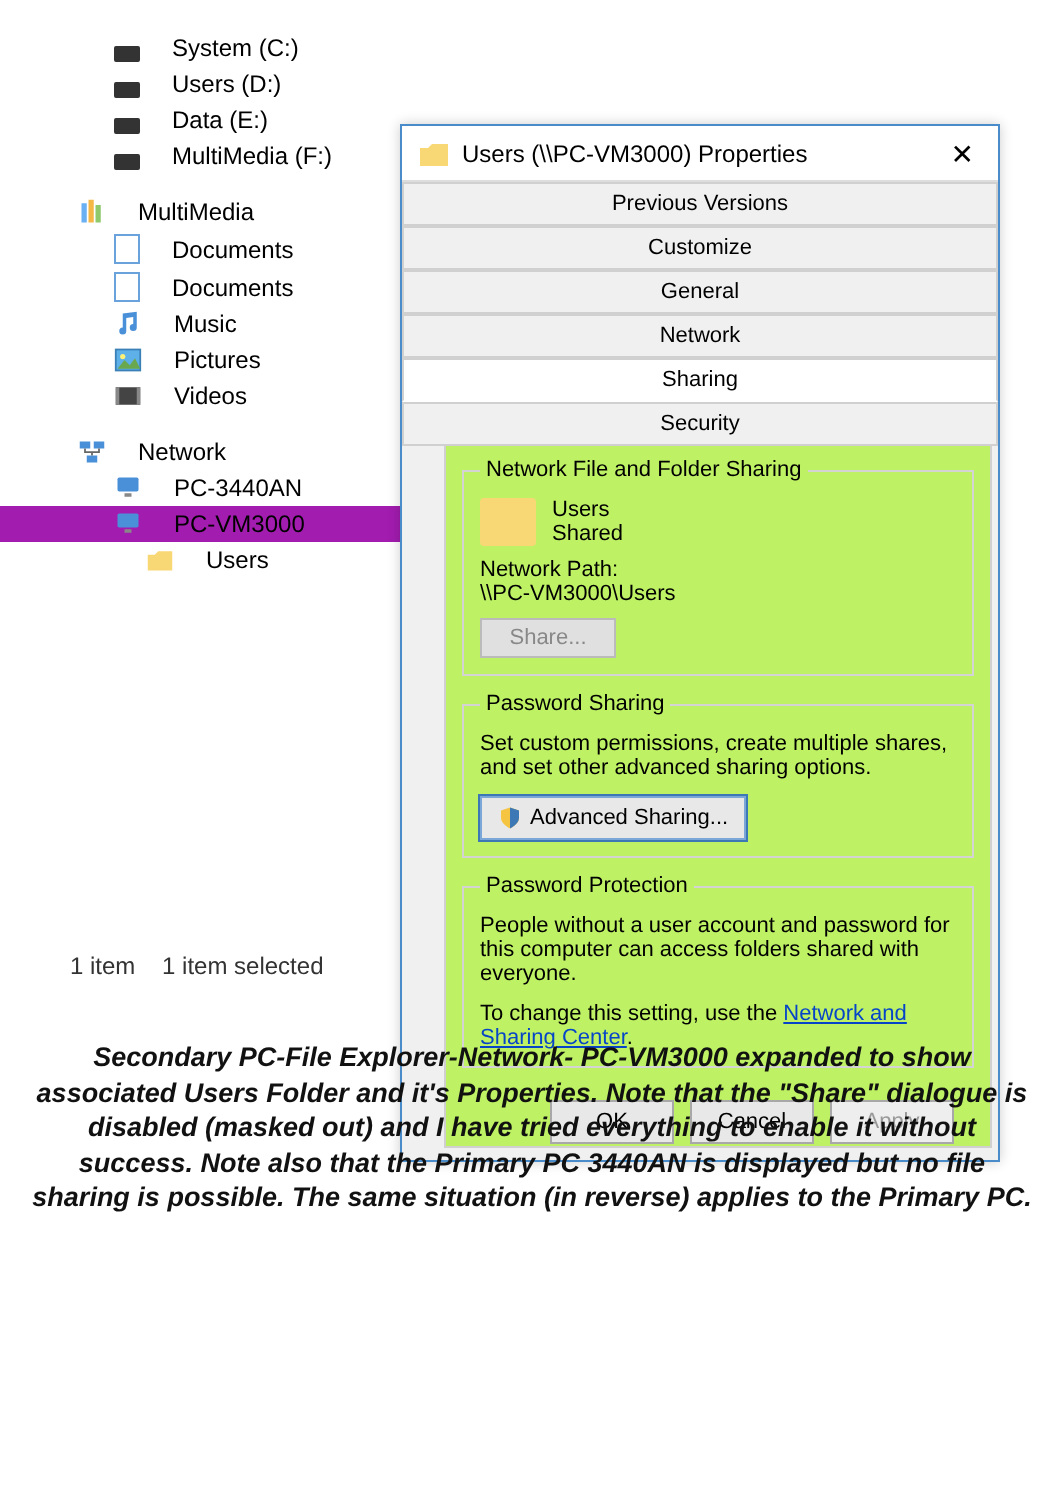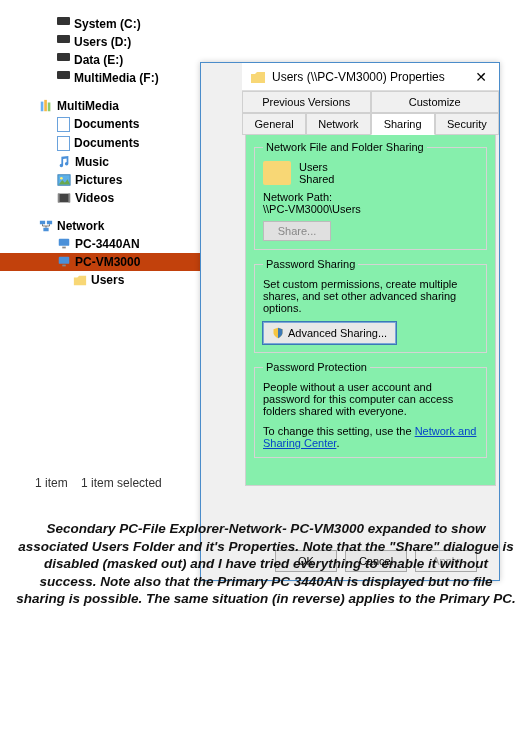--- a/index.html
+++ b/index.html
@@ -1,37 +1,37 @@
 <!DOCTYPE html>
 <html><head>
 <meta charset="utf-8">
 <style>
   * { box-sizing: border-box; margin: 0; padding: 0; font-family: "Segoe UI", Tahoma, sans-serif; }
   body { width: 532px; height: 750px; background: #fff; position: relative; overflow: hidden; }
   .explorer-pane { position: absolute; left: 35px; top: 15px; width: 170px; font-size: 12px; color: #000; }
-  .tree-item { display: flex; align-items: flex-start; gap: 4px; padding: 2px 4px; white-space: nowrap; font-weight: bold; }
+  .tree-item { display: flex; align-items: flex-end; gap: 16px; padding: 2px 4px; white-space: nowrap; }
   .tree-item.indent1 { padding-left: 22px; }
   .tree-item.indent2 { padding-left: 38px; }
-  .tree-item.selected { background: #c2410c; }
+  .tree-item.selected { background: #a21caf; }
   .tree-group { margin-top: 10px; }
   .lib-icon, .net-icon { width: 14px; height: 14px; display: inline-block; }
   .drive-icon { width: 13px; height: 8px; background: #333; border-radius: 1px; display: inline-block; }
   .doc-icon { width: 13px; height: 15px; background: #fff; border: 1px solid #6aa2dc; position: relative; display: inline-block; }
   .music-icon, .pic-icon, .vid-icon, .comp-icon, .user-icon { width: 14px; height: 14px; display: inline-block; }
   .status-bar { position: absolute; left: 35px; top: 476px; font-size: 12px; color: #333; }
   .status-bar span { margin-right: 10px; }
 
-  .props-window { position: absolute; left: 200px; top: 62px; width: 300px; height: 519px; background: #f0f0f0; border: 1px solid #4a8cca; box-shadow: 0 0 6px rgba(0,0,0,0.2); padding-left: 41px; }
+  .props-window { position: absolute; left: 200px; top: 62px; width: 300px; height: 519px; background: #f0f0f0; border: 1px solid #4a8cca; box-shadow: 0 0 6px rgba(0,0,0,0.2); }
   .title-bar { height: 28px; background: #fff; display: flex; align-items: center; padding: 0 8px; border-bottom: 1px solid #ddd; }
   .title-bar .title { flex: 1; font-size: 12px; }
   .title-bar .close { font-size: 14px; cursor: pointer; padding: 0 4px; }
-  .tabs-row { display: flex; }
+  .tabs-row { display: flex; flex-direction: column; }
   .tab { flex: 1; text-align: center; font-size: 11px; padding: 4px 0; background: #f0f0f0; border: 1px solid #d0d0d0; cursor: pointer; }
   .tab.active { background: #fff; border-bottom: 1px solid #fff; }
-  .tab-body { background: #86efac; margin: -1px 3px 3px 3px; border: 1px solid #d0d0d0; height: 352px; font-size: 11px; padding: 6px 8px; }
+  .tab-body { background: #bef264; margin: -1px 3px 3px 21px; border: 1px solid #d0d0d0; height: 352px; font-size: 11px; padding: 6px 8px; }
   fieldset { border: 1px solid #d4d4d4; padding: 8px; margin-bottom: 8px; }
   legend { font-size: 11px; padding: 0 3px; }
   .share-info { display: flex; align-items: center; gap: 8px; margin-bottom: 6px; }
   .share-folder-icon { width: 28px; height: 24px; background: #f8d775; border-radius: 2px; display: inline-block; }
   .share-btn { width: 68px; height: 20px; font-size: 11px; background: #e0e0e0; border: 1px solid #bbb; color: #888; }
   .adv-btn { display: inline-flex; align-items: center; gap: 4px; height: 22px; padding: 0 8px; font-size: 11px; background: #e8e8e8; border: 1px solid #7aa7d8; outline: 1px solid #3b78b5; cursor: pointer; }
   .shield-icon { width: 12px; height: 12px; display: inline-block; }
   .link { color: #0645c8; text-decoration: underline; cursor: pointer; }
   .dlg-buttons { position: absolute; right: 22px; bottom: 8px; display: flex; gap: 8px; }
   .dlg-btn { width: 62px; height: 22px; font-size: 11px; background: #e8e8e8; border: 1px solid #a8a8a8; cursor: pointer; }

